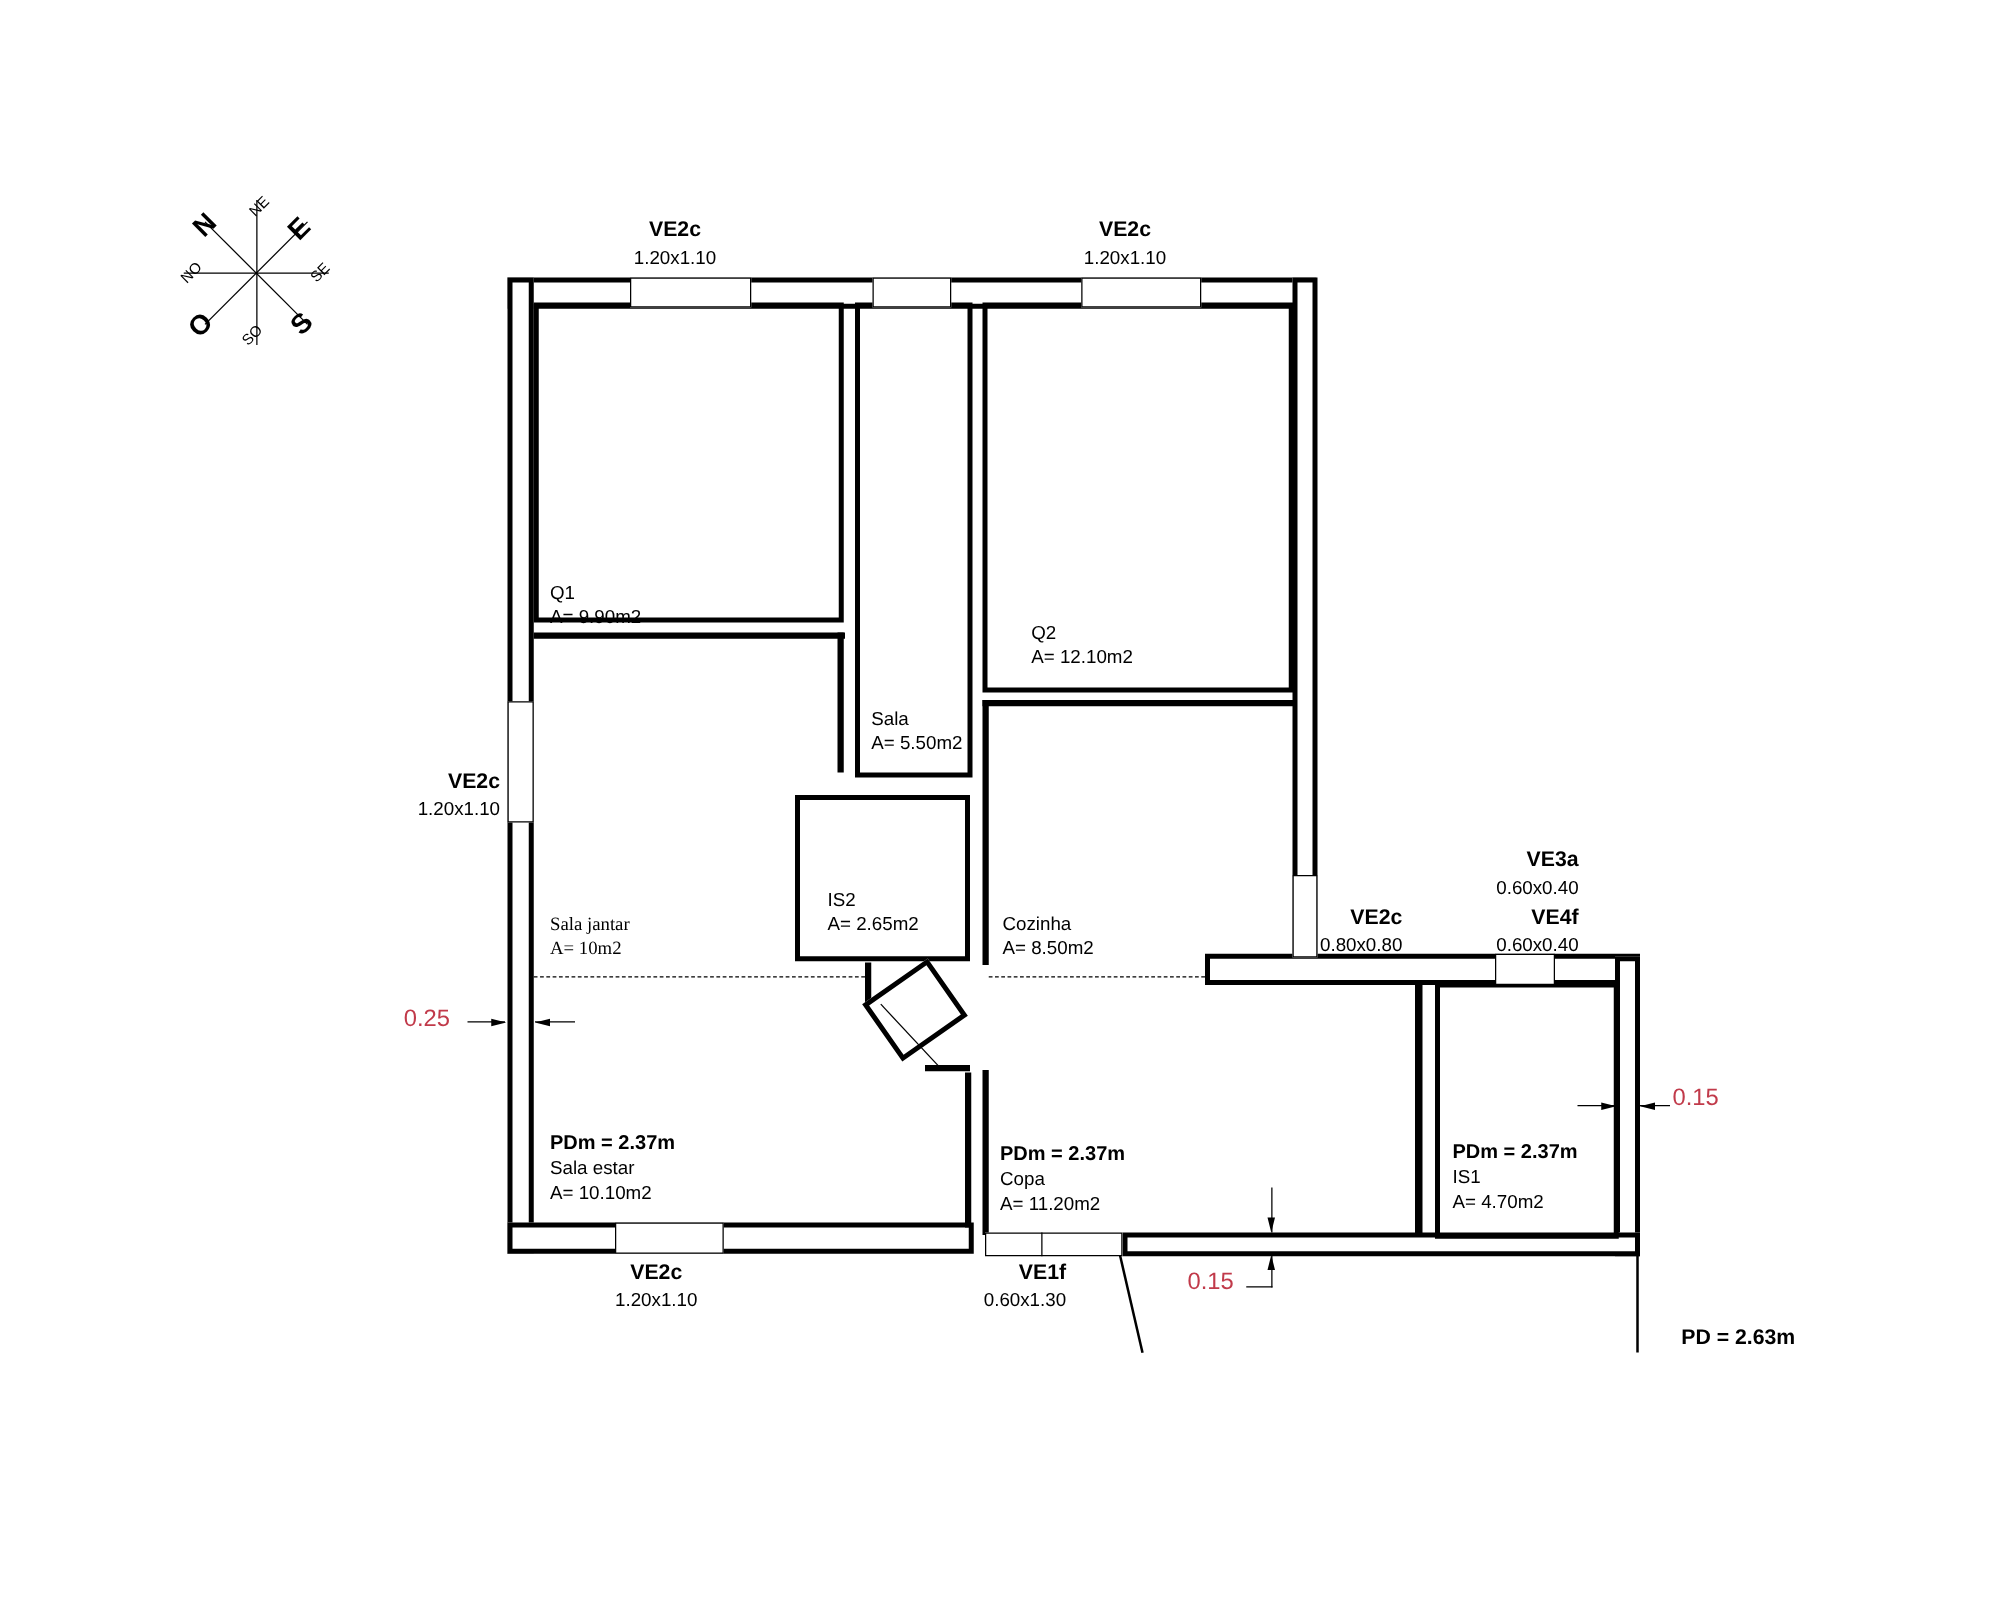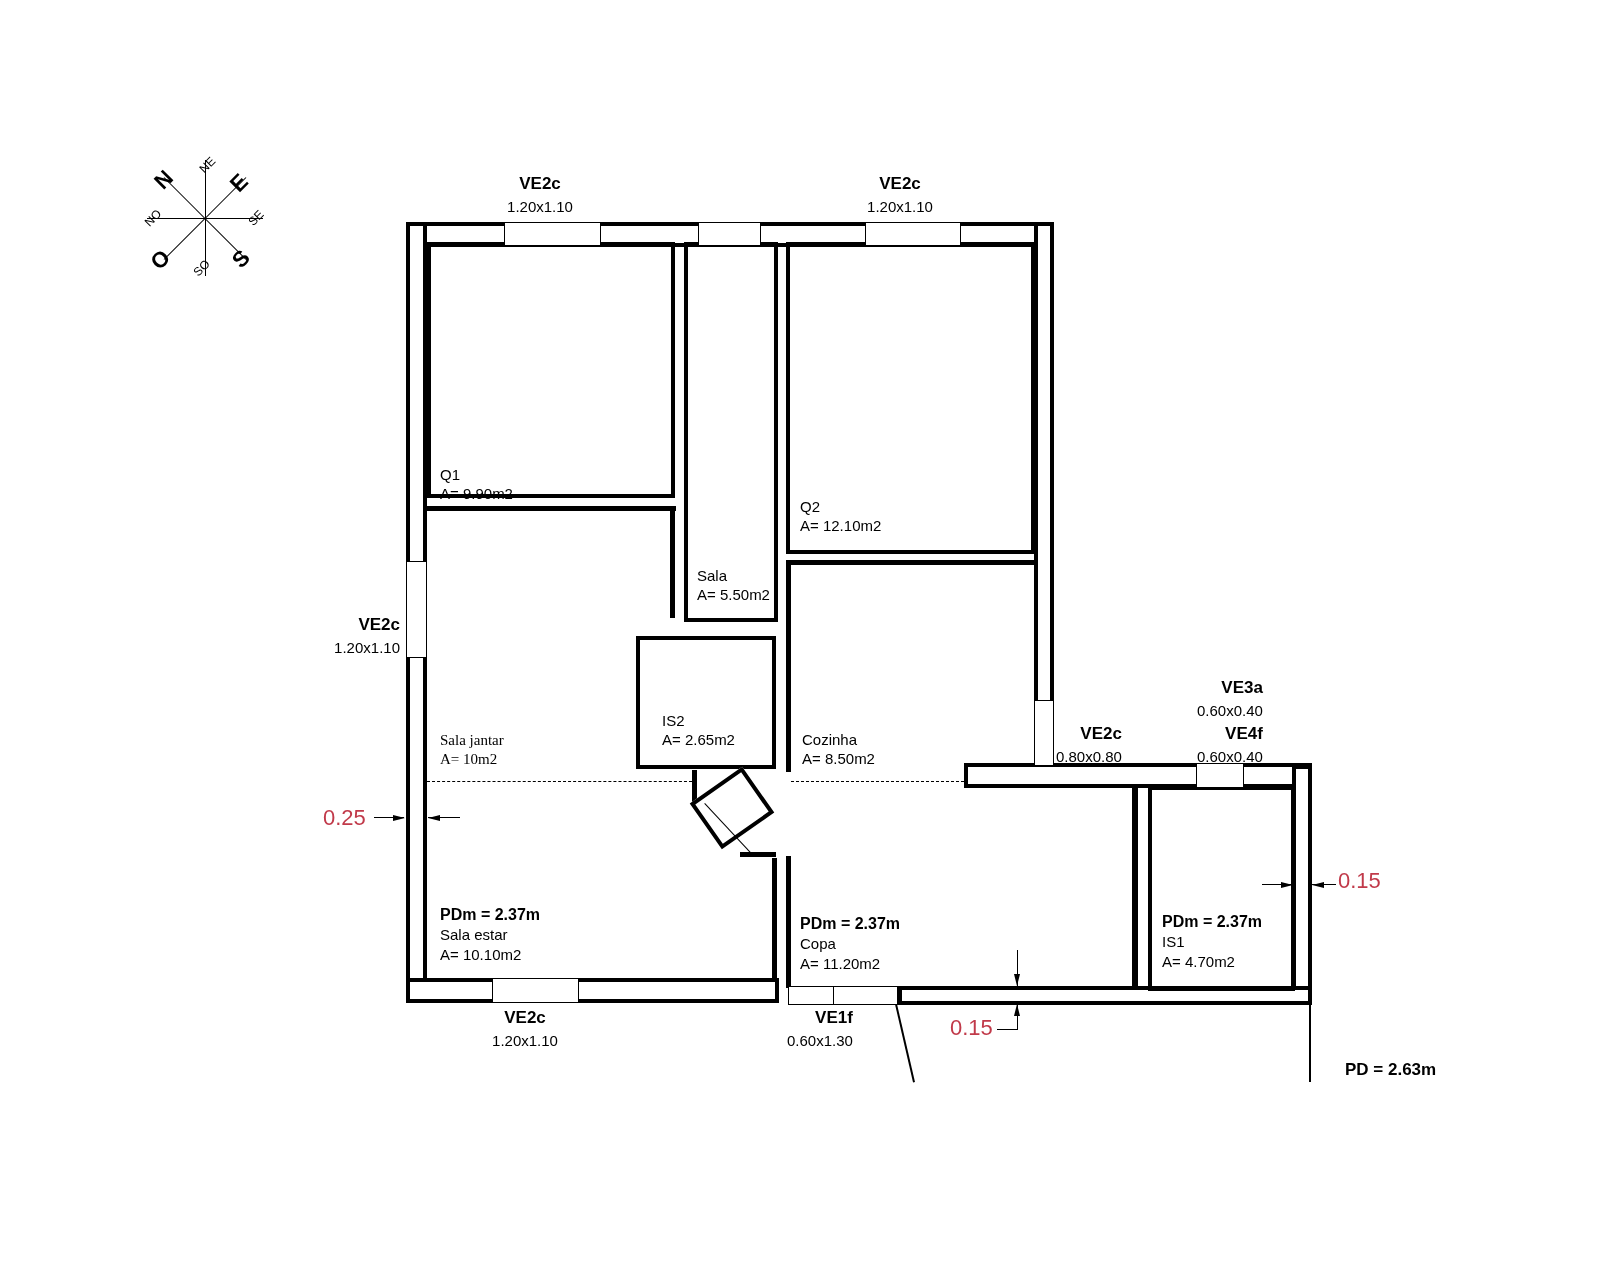--- a/index.html
+++ b/index.html
@@ -16,21 +16,21 @@
   
   .win{position:absolute;background:#fff;border:1px solid #000;box-sizing:border-box;}
   .dash{position:absolute;border-top:1px dashed #000;height:0;}
   .lbl{position:absolute;font-size:15px;line-height:19px;white-space:nowrap;}
   .lbl .pdm{font-weight:bold;font-size:16px;}
   .wlbl{position:absolute;white-space:nowrap;line-height:23px;text-align:right;}
   .wlbl .code{font-weight:bold;font-size:17px;}
   .wlbl .size{font-size:15px;}
   .center{text-align:center;}
   .right{text-align:right;}
-  .dim-red{position:absolute;font-size:22px;white-space:nowrap;}
+  .dim-red{position:absolute;font-size:19px;white-space:nowrap;}
   .note{position:absolute;font-weight:bold;font-size:17px;white-space:nowrap;}
   
   .arr{position:absolute;width:0;height:0;}
   .arr.r{border-top:3px solid transparent;border-bottom:3px solid transparent;border-left:12px solid #000;}
   .arr.l{border-top:3px solid transparent;border-bottom:3px solid transparent;border-right:12px solid #000;}
   .arr.u{border-left:3px solid transparent;border-right:3px solid transparent;border-bottom:12px solid #000;}
   .arr.d{border-left:3px solid transparent;border-right:3px solid transparent;border-top:12px solid #000;}
   
   .cmp-ray{position:absolute;background:#000;}
   .cmp-lbl{position:absolute;transform:rotate(-45deg);white-space:nowrap;}
@@ -135,21 +135,21 @@
     <div class="code">VE3a</div>
     <div class="size">0.60x0.40</div>
     <div class="code">VE4f</div>
     <div class="size">0.60x0.40</div>
   </div>
 
   <div class="lbl" style="left:440px;top:441px;margin-top:24px;">
     <div>Q1</div>
     <div>A= 9.90m2</div>
   </div>
-  <div class="lbl" style="left:800px;top:497px;">
+  <div class="lbl" style="left:825px;top:497px;">
     <div>Q2</div>
     <div>A= 12.10m2</div>
   </div>
   <div class="lbl" style="left:697px;top:566px;">
     <div>Sala</div>
     <div>A= 5.50m2</div>
   </div>
   <div class="lbl" style="left:662px;top:711px;">
     <div>IS2</div>
     <div>A= 2.65m2</div>

